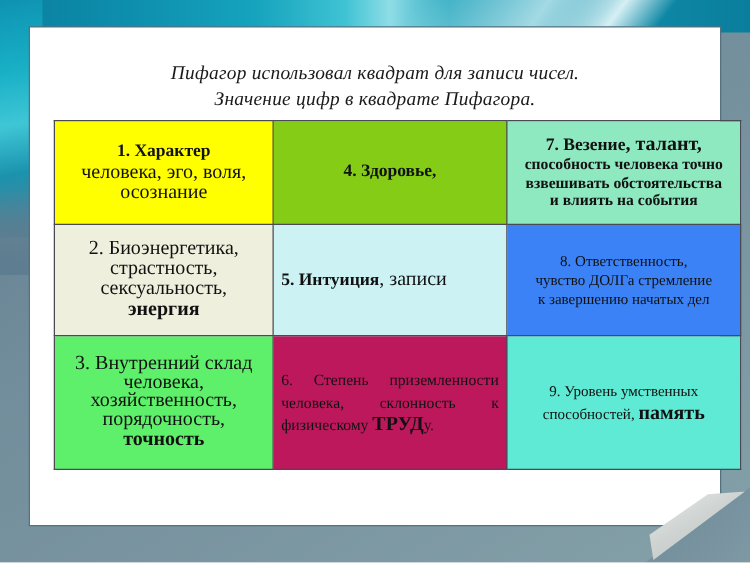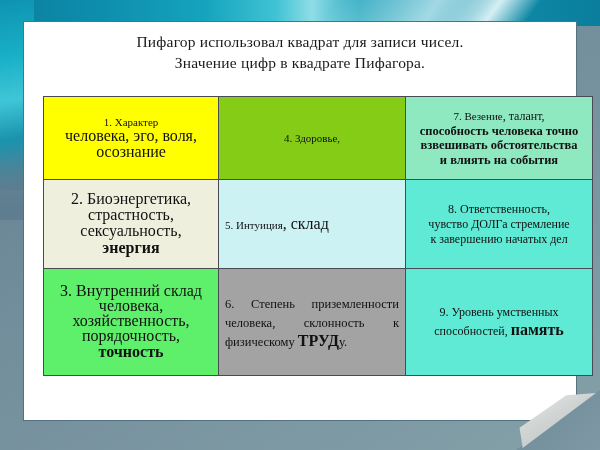--- a/index.html
+++ b/index.html
@@ -99,24 +99,25 @@
     height: 56px;
     background: linear-gradient(150deg, #e9eaea 0%, #cfd4d2 45%, #b9c0be 100%);
     clip-path: polygon(100% 2%, 6% 100%, 2% 64%, 62% 6%);
     filter: drop-shadow(-1px -1px 0 #56707e);
   }
 
   
   .title {
     position: absolute;
     left: 24px;
-    top: 31px;
+    top: 48px;
     width: 552px;
     text-align: center;
     font-family: "Liberation Serif", "DejaVu Serif", serif;
+    font-style: italic;
     font-size: 15.5px;
     line-height: 21px;
     color: #1a1a1a;
     letter-spacing: 0.2px;
   }
   .title-line { display: block; white-space: nowrap; }
 
   
   .ptable {
     position: absolute;
@@ -141,33 +142,33 @@
   .row1 td { height: 72px; }
   .row2 td { height: 78px; }
   .row3 td { height: 96px; }
 
   
   .c1 { background: #ffff00; }
   .c4 { background: #84cc16; }
   .c7 { background: #8ee8c0; }
   .c2 { background: #eef0dd; }
   .c5 { background: #ccf2f4; }
-  .c8 { background: #5eead4; }
+  .c8 { background: #3b82f6; }
   .c3 { background: #5ef06a; }
-  .c6 { background: #a3a3a3; }
+  .c6 { background: #be185d; }
   .c9 { background: #5eead4; }
 
   .ctr { text-align: center; }
   .lft { text-align: left; }
   .just { text-align: justify; text-align-last: left; }
 
-  .big     { font-size: 11px; font-weight: normal; }
+  .big     { font-size: 14px; font-weight: bold; }
   .bigger  { font-size: 16px; font-weight: bold; }
   .norm    { font-size: 16px; }
-  .norm-b  { font-size: 12px; font-weight: normal; }
+  .norm-b  { font-size: 16px; font-weight: bold; }
   .body7   { font-size: 12.5px; font-weight: bold; line-height: 14.5px; }
   .body8   { font-size: 12px; line-height: 15px; }
   .body9   { font-size: 12px; line-height: 17px; }
   .body6   { font-size: 12.5px; line-height: 17px; }
   .lh15    { line-height: 15px; }
   .lh16    { line-height: 16px; }
 
   .cellpad { display: block; }
   b.strong { font-weight: normal; }
 </style>
@@ -213,21 +214,21 @@
 
     <tr class="row2">
       <td class="col-a c2 ctr">
         <span class="cellpad norm lh16">2. Биоэнергетика,</span>
         <span class="cellpad norm lh16">страстность,</span>
         <span class="cellpad norm lh16">сексуальность,</span>
         <span class="cellpad bigger">энергия</span>
       </td>
       <td class="col-b c5 lft">
         <span class="cellpad">
-          <b class="big">5. Интуиция</b><span class="norm">, склад</span>
+          <b class="big">5. Интуиция</b><span class="norm">, записи</span>
         </span>
       </td>
       <td class="col-c c8 ctr">
         <span class="cellpad body8">8. Ответственность,</span>
         <span class="cellpad body8"><span>чувство </span><b class="strong">ДОЛГ</b><span>а стремление</span></span>
         <span class="cellpad body8">к завершению начатых дел</span>
       </td>
     </tr>
 
     <tr class="row3">

